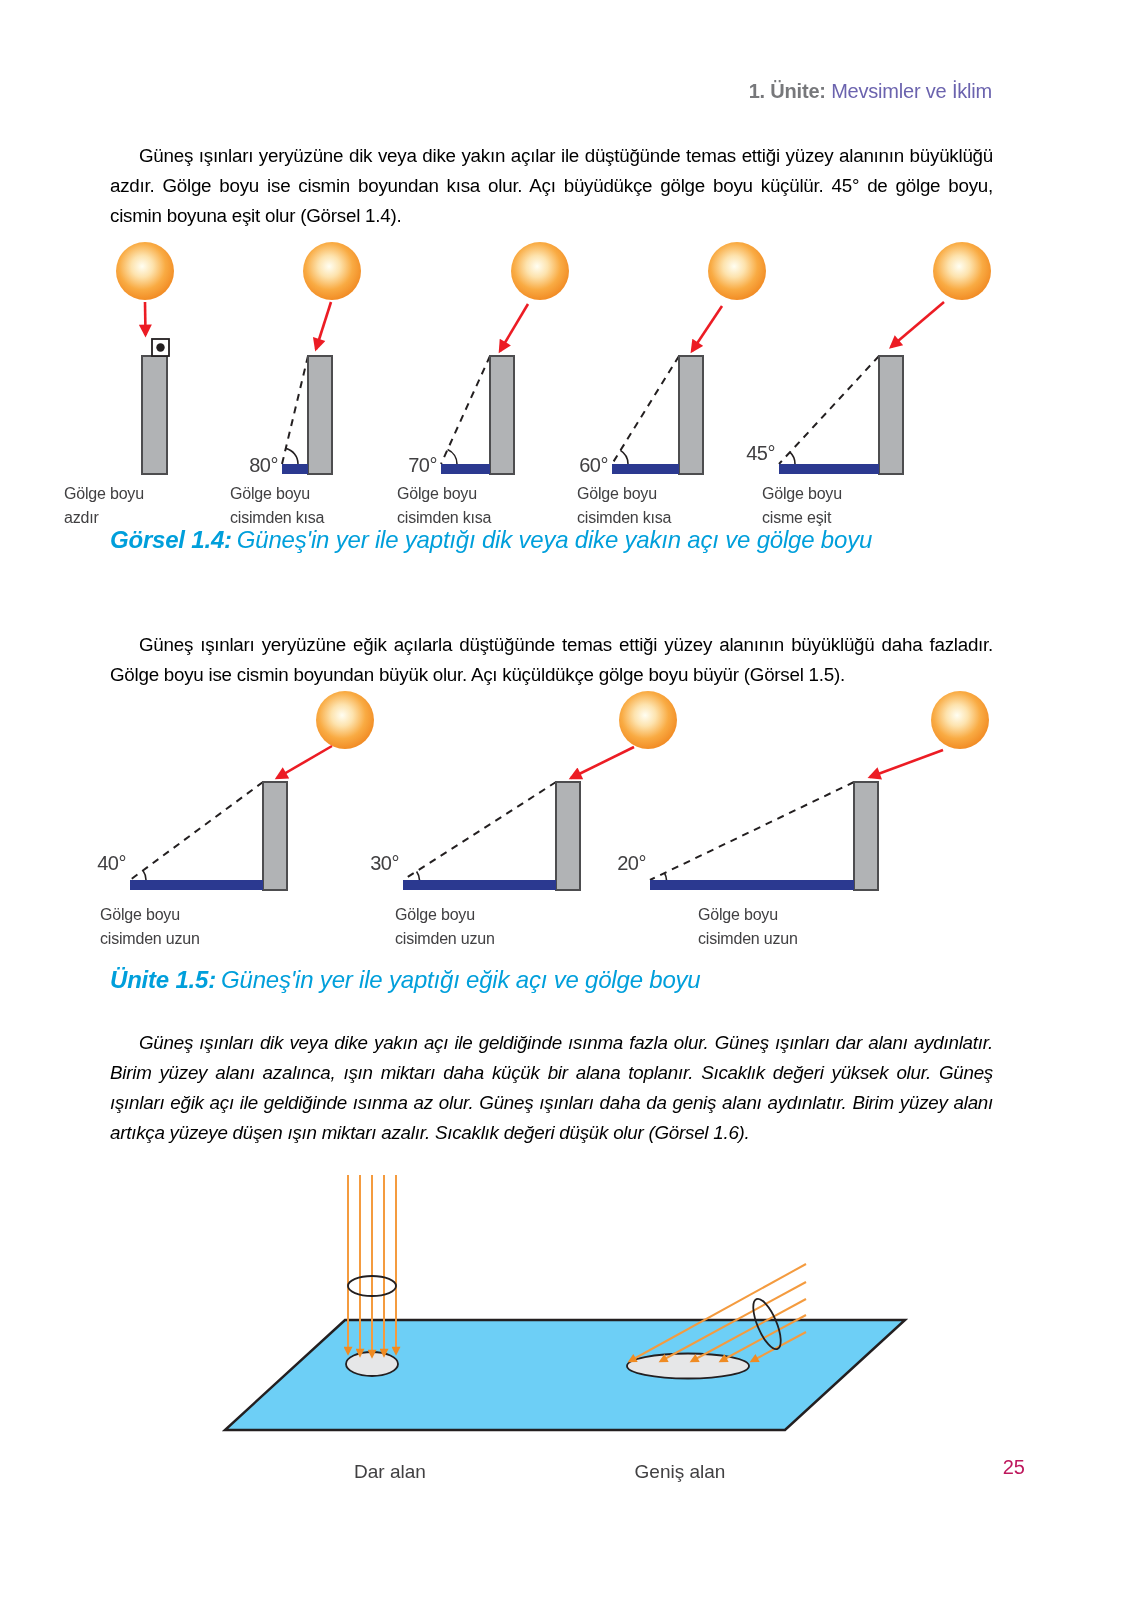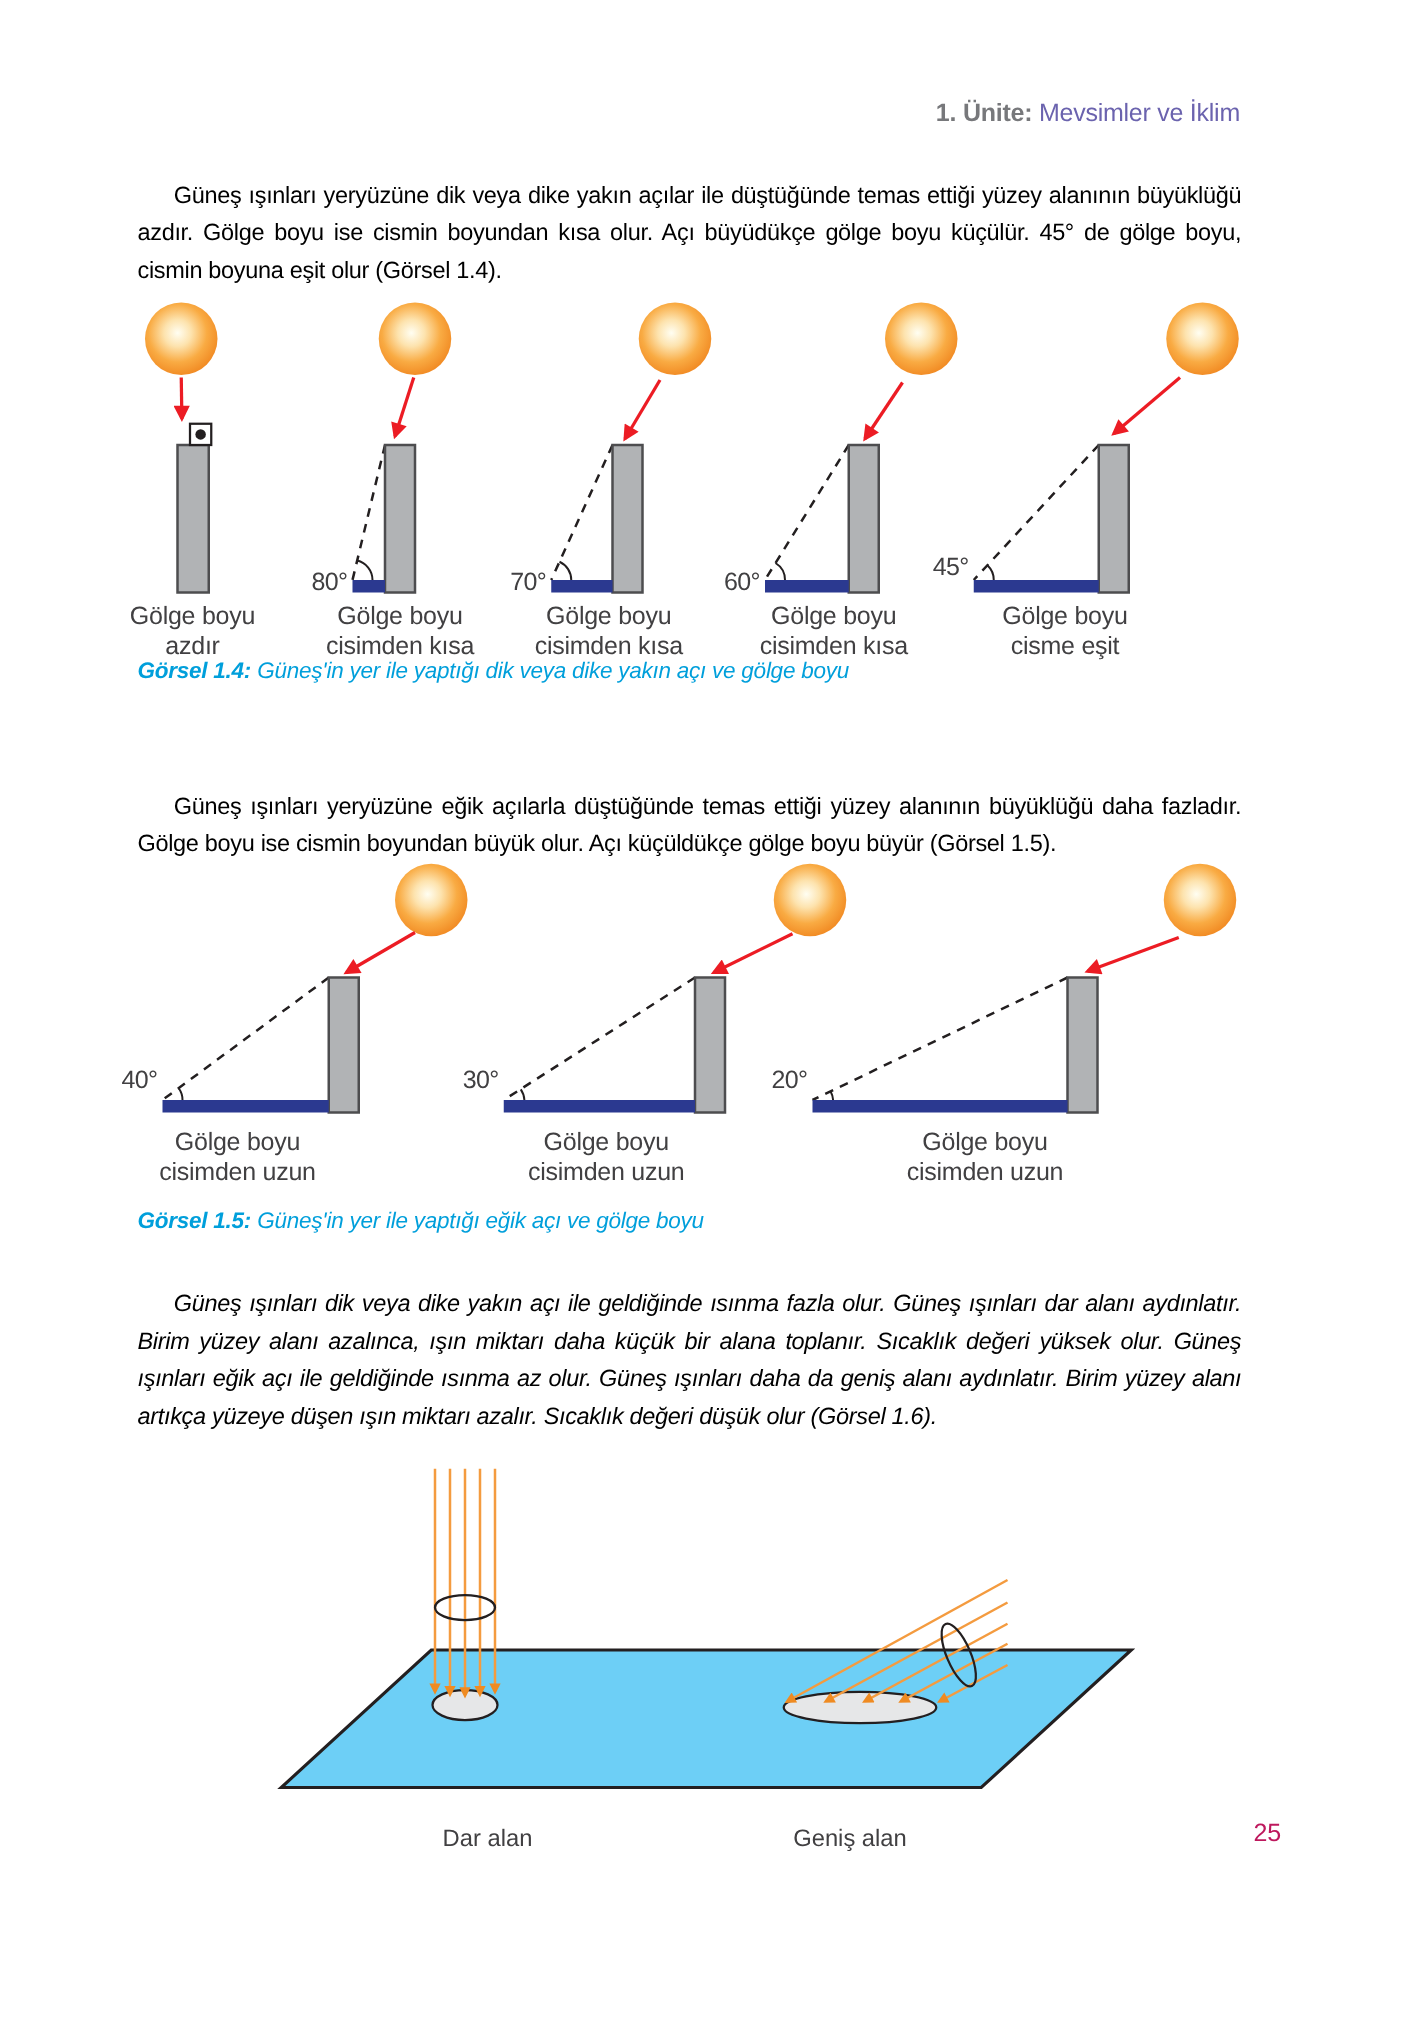--- a/index.html
+++ b/index.html
@@ -5,23 +5,23 @@
   html,body{margin:0;padding:0;background:#ffffff;}
   .page{position:relative;width:1134px;height:1500px;background:#ffffff;
         font-family:"Liberation Sans",sans-serif;overflow:hidden;}
   .hdr{position:absolute;top:80px;right:142px;font-size:20px;letter-spacing:-0.2px;}
   .hdr-label{color:#77787b;font-weight:bold;}
   .hdr-title{color:#6b63ae;}
   .para{position:absolute;left:110px;width:883px;text-align:justify;
         font-size:18.8px;line-height:30px;color:#000000;text-indent:29px;
         letter-spacing:-0.25px;}
   #p1{top:141px;} #p2{top:630px;} #p3{top:1028px;font-style:italic;}
-  .fig-label{position:absolute;text-align:center;font-size:20px;line-height:23.5px;
+  .fig-label{position:absolute;text-align:left;font-size:16px;line-height:23.5px;
         color:#414042;width:180px;letter-spacing:-0.2px;}
-  .caption{position:absolute;font-size:18px;font-style:italic;color:#009fdb;
+  .caption{position:absolute;font-size:24px;font-style:italic;color:#009fdb;
         letter-spacing:-0.2px;}
   .cap-label{font-weight:bold;margin-right:5px;}
   .area-label{position:absolute;top:1461px;width:160px;text-align:center;
         font-size:19px;color:#414042;}
   .pagenum{position:absolute;top:1456px;left:985px;width:40px;text-align:right;
         font-size:20px;color:#be185d;}
   .figsvg{position:absolute;left:0;}
   svg text{font-family:"Liberation Sans",sans-serif;}
   .deg{font-size:20px;fill:#414042;letter-spacing:-0.5px;}
   .pillar{fill:#b1b3b5;stroke:#4d4d4f;stroke-width:2;}
@@ -172,21 +172,21 @@
     <span>Gölge boyu</span><br>
     <span>cisimden uzun</span></div>
   <div class="fig-label" style="left:395px;top:903px;">
     <span>Gölge boyu</span><br>
     <span>cisimden uzun</span></div>
   <div class="fig-label" style="left:698px;top:903px;">
     <span>Gölge boyu</span><br>
     <span>cisimden uzun</span></div>
 
   <div class="caption" style="left:110px;top:966px;">
-    <span class="cap-label">Görsel 1.5:</span><span>Güneş'in yer ile yaptığı eğik açı ve gölge boyu</span>
+    <span class="cap-label">Ünite 1.5:</span><span>Güneş'in yer ile yaptığı eğik açı ve gölge boyu</span>
   </div>
 
   <div class="para" id="p3">Güneş ışınları dik veya dike yakın açı ile geldiğinde ısınma fazla olur. Güneş ışınları dar alanı aydınlatır. Birim yüzey alanı azalınca, ışın miktarı daha küçük bir alana toplanır. Sıcaklık değeri yüksek olur. Güneş ışınları eğik açı ile geldiğinde ısınma az olur. Güneş ışınları daha da geniş alanı aydınlatır. Birim yüzey alanı artıkça yüzeye düşen ışın miktarı azalır. Sıcaklık değeri düşük olur (Görsel 1.6).</div>
 
   <svg class="figsvg" style="top:1165px" width="1134" height="285">
     <polygon points="345,155 905,155 785,265 225,265" fill="#6dcff6" stroke="#231f20" stroke-width="2.5"></polygon>
     <ellipse class="spot" cx="372" cy="199" rx="26" ry="12"></ellipse>
     <ellipse class="spot" cx="688" cy="201" rx="61" ry="12.5"></ellipse>
     <g>
       <line class="ray-orange" x1="348" y1="10" x2="348" y2="188" marker-end="url(#arrOrange)"></line>

